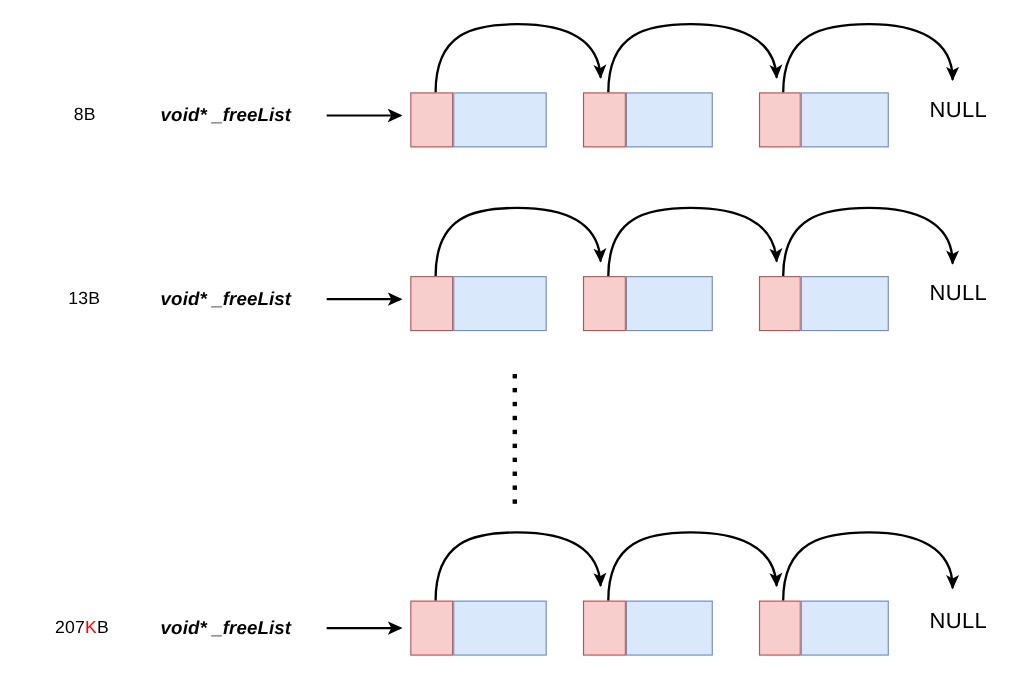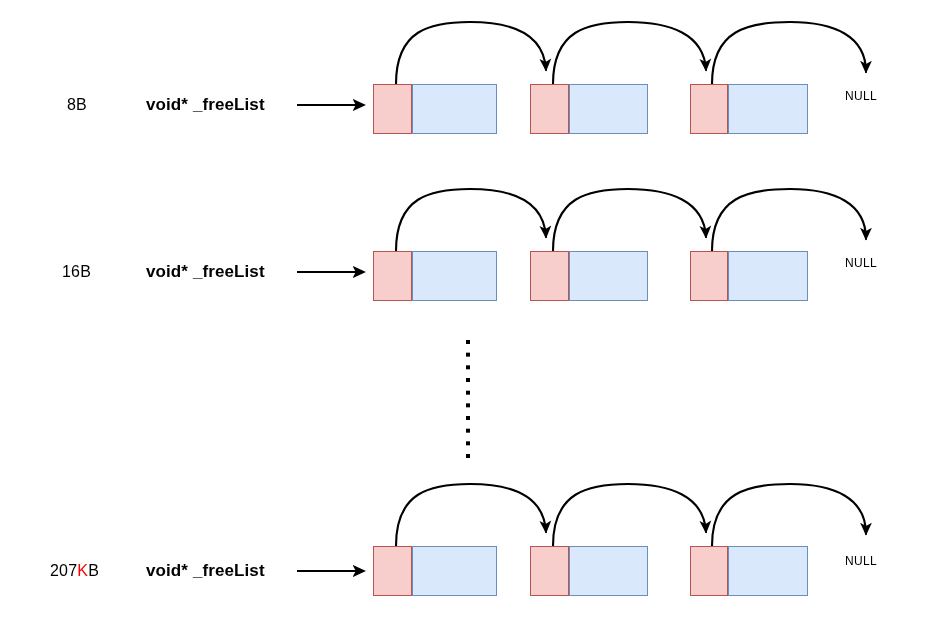--- a/index.html
+++ b/index.html
@@ -34,24 +34,25 @@
   .size-label .hl {
     color: #ff0000;
   }
   .freelist-label {
     position: absolute;
     font-size: 17px;
     font-weight: bold;
     color: #000000;
     white-space: nowrap;
     letter-spacing: 0.1px;
+    font-style: italic;
   }
   .null-label {
     position: absolute;
-    font-size: 12px;
+    font-size: 20px;
     color: #000000;
     white-space: nowrap;
     letter-spacing: 0.3px;
   }
   .node {
     position: absolute;
     box-sizing: border-box;
     display: flex;
   }
   .node .cell-head {
@@ -134,21 +135,21 @@
     <div class="cell-body"></div>
   </div>
   <div class="node" style="left:690px; top:84px; width:118px; height:50px;">
     <div class="cell-head" style="width:38px;"></div>
     <div class="cell-body"></div>
   </div>
 
   <div class="null-label" style="left:845px; top:89px;">NULL</div>
 
   <div class="size-label" style="left:62px; top:263px;">
-    <span>16</span><span class="hl"></span><span>B</span>
+    <span>13</span><span class="hl"></span><span>B</span>
   </div>
   <div class="freelist-label" style="left:146px; top:262px;">void* _freeList</div>
 
   <div class="node" style="left:373px; top:251px; width:124px; height:50px;">
     <div class="cell-head" style="width:39px;"></div>
     <div class="cell-body"></div>
   </div>
   <div class="node" style="left:530px; top:251px; width:118px; height:50px;">
     <div class="cell-head" style="width:39px;"></div>
     <div class="cell-body"></div>

